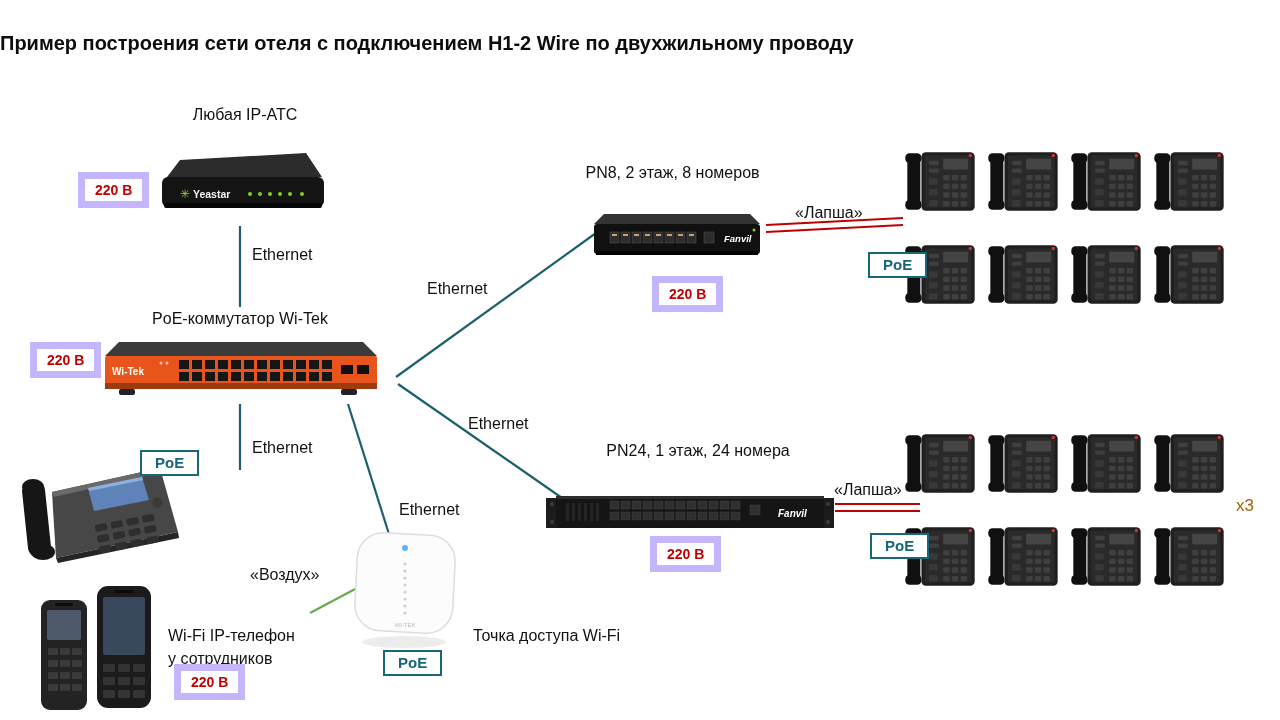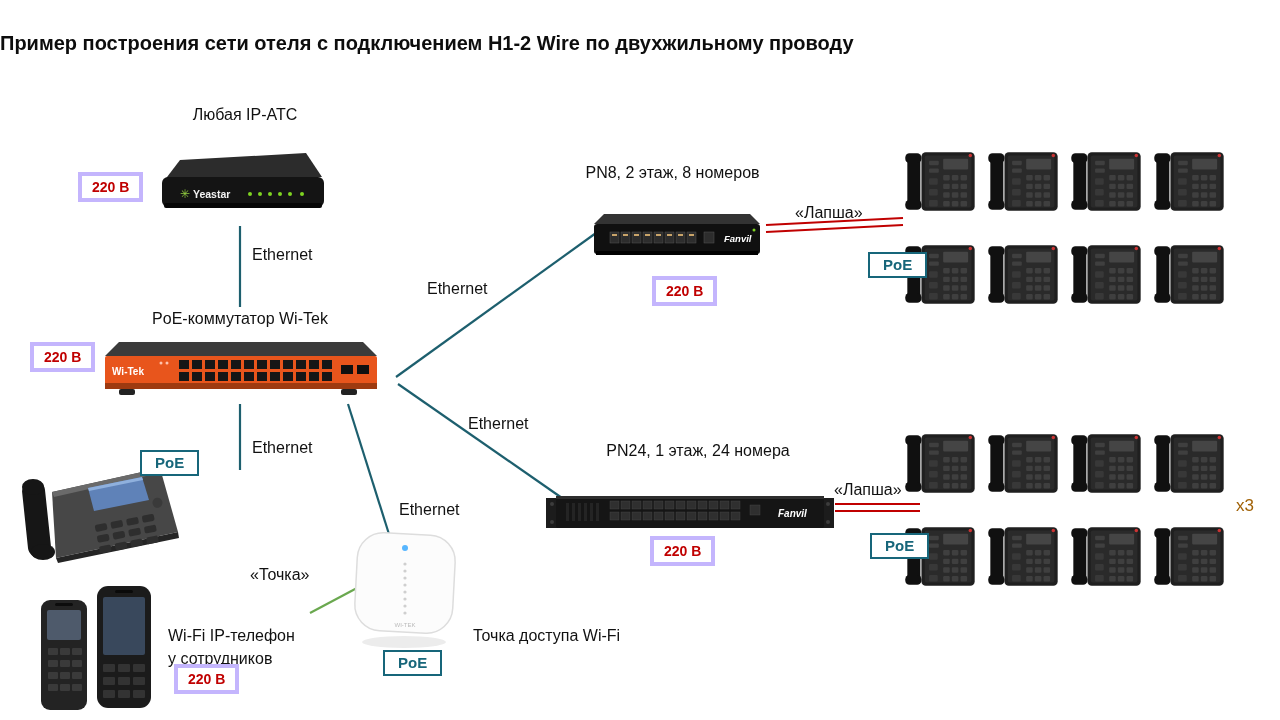--- a/index.html
+++ b/index.html
@@ -6,21 +6,21 @@
   .canvas{position:relative;width:1280px;height:720px;background:#ffffff;
           font-family:"Liberation Sans",sans-serif;overflow:hidden;color:#111;}
   .overlay{position:absolute;left:0;top:0;z-index:0;}
   .dev{position:absolute;z-index:2;}
   .lbl{position:absolute;z-index:3;font-size:16px;color:#111;white-space:nowrap;}
   .lbl-c{text-align:center;}
   .title{position:absolute;left:0;top:32px;width:1280px;
          font-size:20px;font-weight:bold;color:#0d0d0d;z-index:3;}
   .badge{position:absolute;z-index:4;background:#fff;font-weight:bold;
          padding:2px 10px;font-size:14px;line-height:18px;white-space:nowrap;}
-  .badge-power{border:4px solid #c4b5fd;color:#c00000;}
+  .badge-power{border:7px solid #c4b5fd;color:#c00000;}
   .badge-poe{border:2px solid #17667a;color:#17667a;font-size:15px;padding:2px 13px;}
   .phone-grid{position:absolute;z-index:2;display:grid;
               grid-template-columns:repeat(4,72px);gap:30px 11px;}
   .two-line{line-height:23px;}
   .x3{position:absolute;z-index:3;font-size:17px;color:#a16207;}
 </style>
 </head>
 <body>
 
 <div class="canvas">
@@ -322,21 +322,21 @@
       <rect x="68" y="106" width="12" height="8" rx="1"></rect>
         <rect x="83" y="106" width="12" height="8" rx="1"></rect>
         <rect x="98" y="106" width="12" height="8" rx="1"></rect>
     </g>
   </svg>
   <div class="lbl two-line" style="left:168px;top:612px;margin-top:12px;">
     <div>Wi-Fi IP-телефон</div>
     <div>у сотрудников</div>
   </div>
   <div class="badge badge-power" style="left:174px;top:664px;">220 В</div>
-  <div class="lbl" style="left:250px;top:566px;">«Точка»</div>
+  <div class="lbl" style="left:250px;top:566px;">«Воздух»</div>
 
   <svg class="dev" style="left:352px;top:530px;" width="110" height="122" viewBox="0 0 110 122">
     <ellipse cx="52" cy="112" rx="42" ry="6" fill="#ececec"></ellipse>
     <rect x="4" y="4" width="98" height="98" rx="26" fill="#fcfcfc" stroke="#ddd" stroke-width="1.5" transform="rotate(3 53 53)"></rect>
     <circle cx="53" cy="18" r="3" fill="#57b6ff"></circle>
     <g fill="#cfcfcf">
       <circle cx="53" cy="34" r="1.6"></circle>
         <circle cx="53" cy="41" r="1.6"></circle>
         <circle cx="53" cy="48" r="1.6"></circle>
       <circle cx="53" cy="55" r="1.6"></circle>

